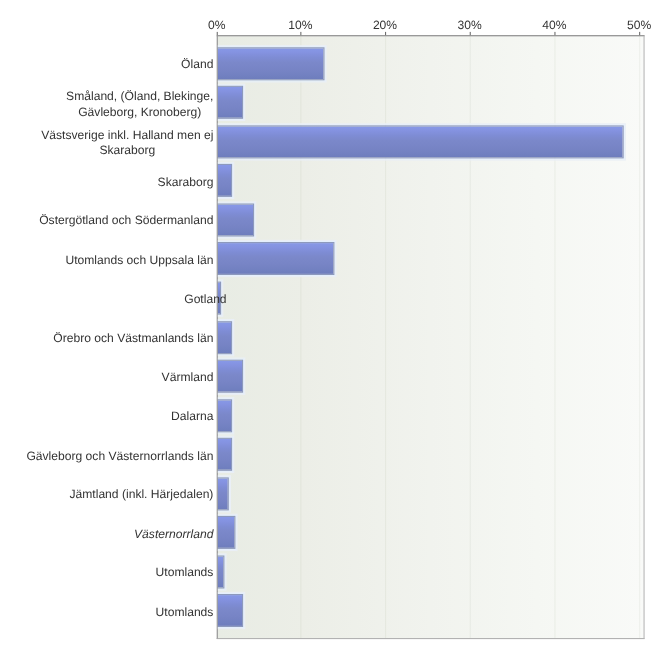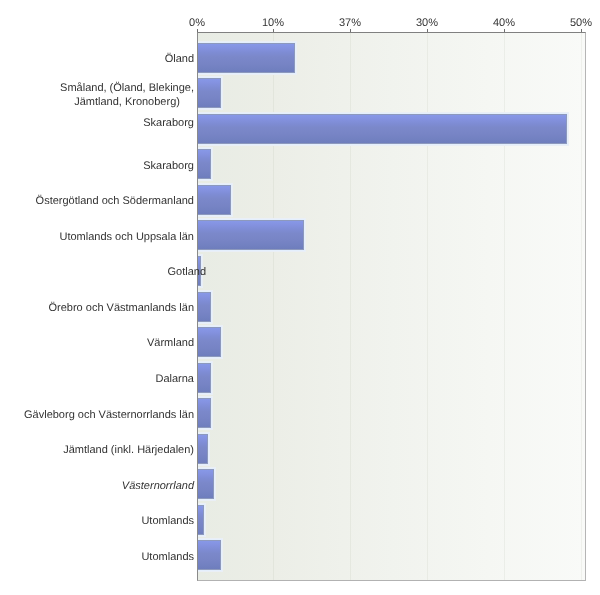--- a/index.html
+++ b/index.html
@@ -110,35 +110,36 @@
         <div class="glow2"></div>
         <div class="bar"></div>
       </div>
     </div>
   <div id="overlay"></div>
 <div class="tick" style="left: 197px; top: 29px;"></div>
     <div class="xlabel" style="left: 157px; width: 80px; top: 17px;">0%</div>
     <div class="tick" style="left: 273px; top: 29px;"></div>
     <div class="xlabel" style="left: 233px; width: 80px; top: 17px;">10%</div>
     <div class="tick" style="left: 350px; top: 29px;"></div>
-    <div class="xlabel" style="left: 310px; width: 80px; top: 17px;">37%</div>
+    <div class="xlabel" style="left: 310px; width: 80px; top: 17px;">20%</div>
     <div class="tick" style="left: 427px; top: 29px;"></div>
     <div class="xlabel" style="left: 387px; width: 80px; top: 17px;">30%</div>
     <div class="tick" style="left: 504px; top: 29px;"></div>
     <div class="xlabel" style="left: 464px; width: 80px; top: 17px;">40%</div>
     <div class="tick" style="left: 581px; top: 29px;"></div>
     <div class="xlabel" style="left: 541px; width: 80px; top: 17px;">50%</div>
     <div class="cat" style="top: 52.17px; right: 406px;">
       <div>Öland</div>
     </div>
     <div class="cat" style="top: 80.7px; right: 406px;">
       <div>Småland, (Öland, Blekinge,</div>
-      <div>Jämtland, Kronoberg)</div>
+      <div>Gävleborg, Kronoberg)</div>
     </div>
     <div class="cat" style="top: 116.23px; right: 406px;">
+      <div>Västsverige inkl. Halland men ej</div>
       <div>Skaraborg</div>
     </div>
     <div class="cat" style="top: 158.77px; right: 406px;">
       <div>Skaraborg</div>
     </div>
     <div class="cat" style="top: 194.3px; right: 406px;">
       <div>Östergötland och Södermanland</div>
     </div>
     <div class="cat" style="top: 229.83px; right: 406px;">
       <div>Utomlands och Uppsala län</div>

